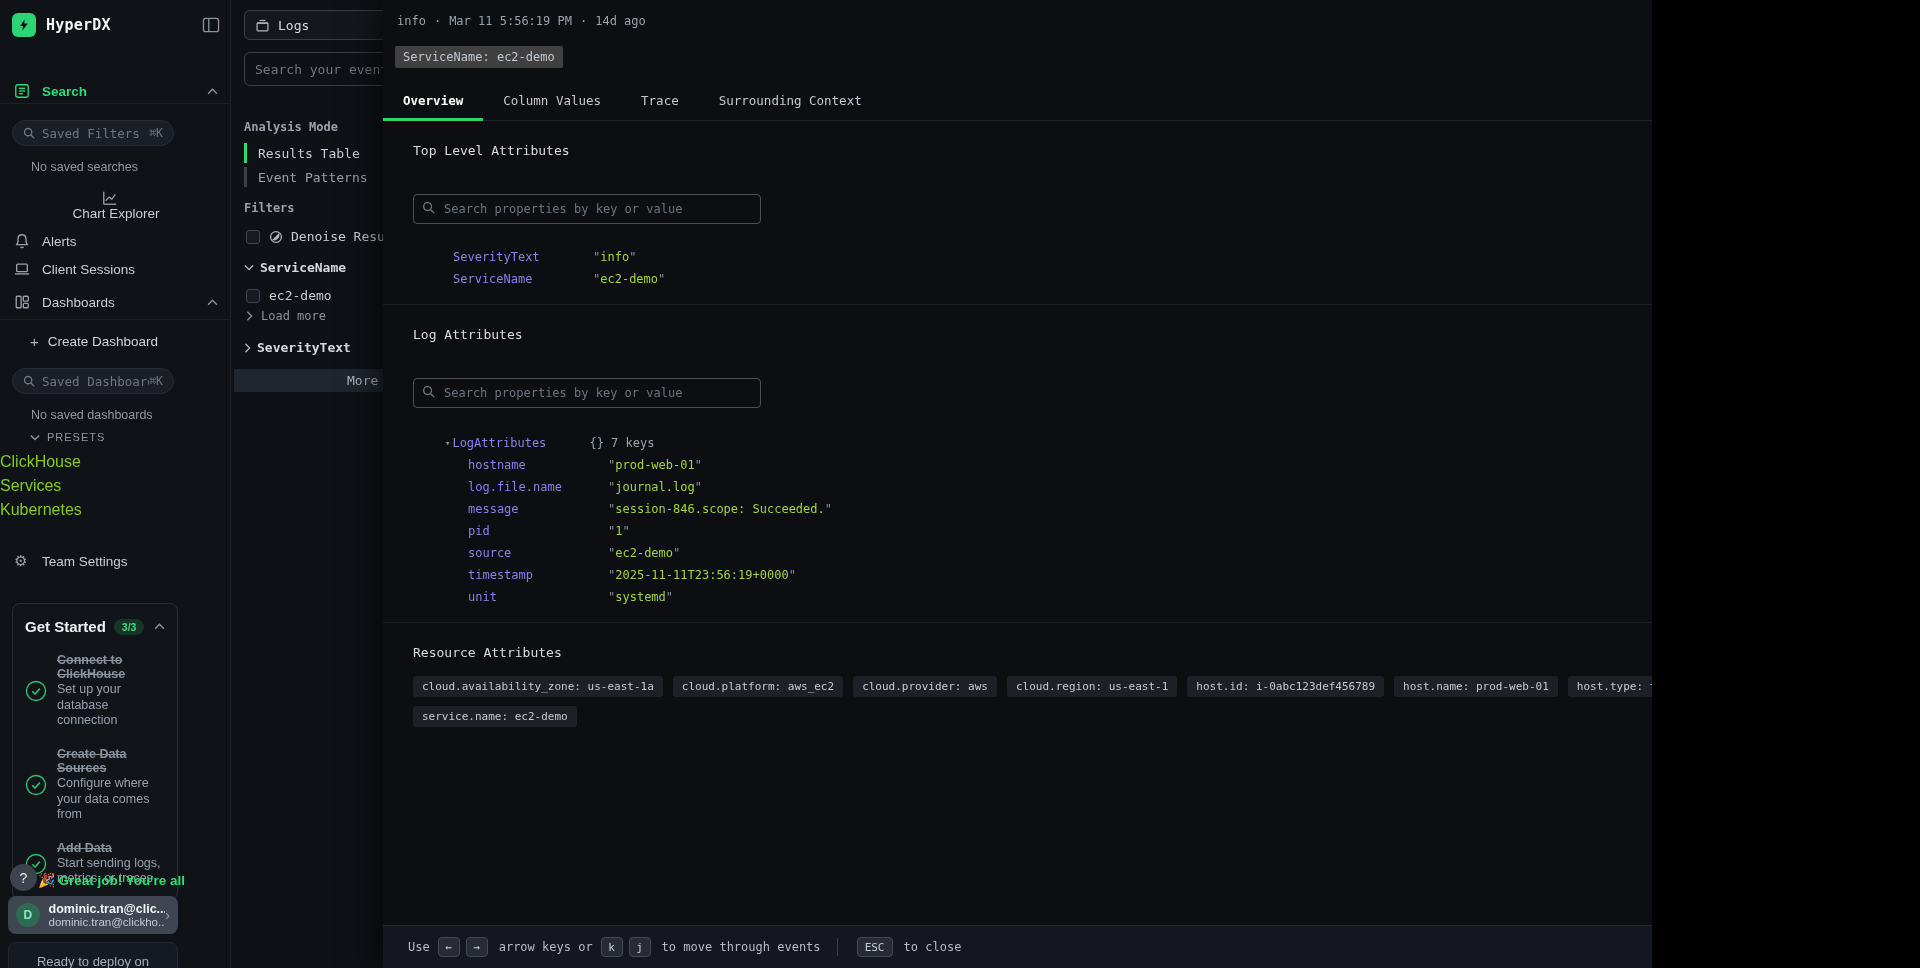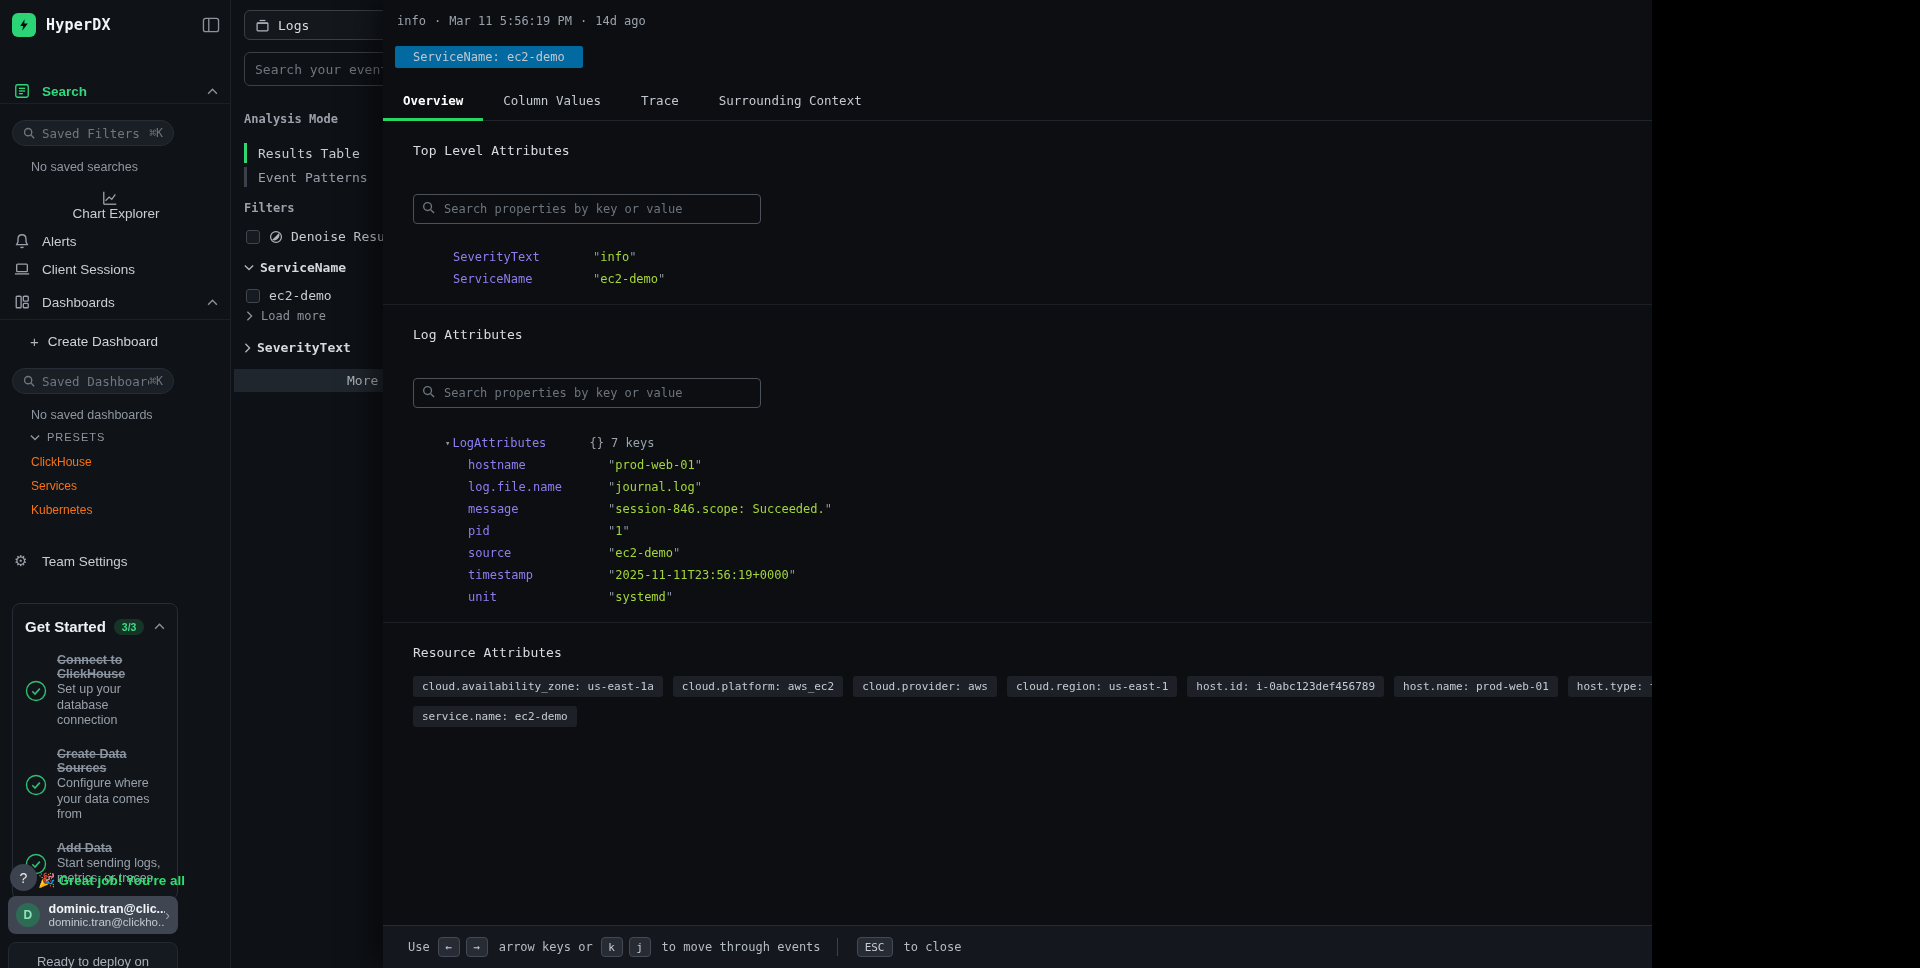--- a/index.html
+++ b/index.html
@@ -31,21 +31,21 @@
     background:#1a1f26; border:1px solid #262d36; display:flex; align-items:center;
     padding:0 10px; color:#6e7680; font-size:12.5px; font-family:"DejaVu Sans Mono",monospace; cursor:pointer;
   }
   .pill .ph { margin-left:7px; flex:1; overflow:hidden; white-space:nowrap; }
   .pill .kbd { color:#6e7680; font-size:11.5px; }
   .sb-note { position:absolute; left:31px; color:#8f97a1; font-size:12.5px; }
   .create-row { position:absolute; left:30px; display:flex; align-items:center; color:#cfd4da; font-size:13.5px; cursor:pointer; }
   .create-row .plus { margin-right:9px; color:#aeb5bd; font-size:15px; }
   .presets-label { position:absolute; left:30px; display:flex; align-items:center; color:#8f97a1; font-size:11px; letter-spacing:1px; cursor:pointer; }
   .presets-label .ic { margin-right:7px; display:flex; }
-  .preset { height:24px; display:flex; align-items:center; padding-left:31px; color:#f97316; font-size:12px; cursor:pointer; }
+  .preset { height:24px; display:flex; align-items:center; color:#84cc16; font-size:16px; cursor:pointer; }
   .preset-list { position:absolute; top:450px; left:0; right:0; }
 
   .gs-card {
     position:absolute; left:12px; top:603px; width:166px; height:297px;
     background:#11151a; border:1px solid #272d36; border-radius:8px; padding:14px 12px;
   }
   .gs-title-row { display:flex; align-items:center; }
   .gs-title { font-weight:bold; font-size:15px; color:#eef1f4; }
   .gs-badge { margin-left:8px; background:#173527; color:#3fdc88; font-size:10.5px; font-weight:bold; padding:2px 8px; border-radius:10px; }
   .gs-chev { margin-left:auto; color:#8b929c; }
@@ -114,21 +114,21 @@
   
   .panel {
     position:absolute; left:383px; top:0; width:1537px; height:968px;
     background:#0c0e12; z-index:10; box-shadow:-10px 0 28px rgba(0,0,0,.55);
   }
   .panel-content { position:absolute; top:0; left:0; right:0; bottom:43px; overflow:hidden; }
   .p-header { margin:14px 16px 0 14px; color:#9aa2ac; font-size:12px; display:flex; gap:8px; }
   .body-card { margin:13px 16px 0 12px; background:#15181e; border-radius:4px; padding:11px 14px; }
   .body-label { color:#8b939e; font-size:12px; }
   .body-text { color:#e2e6ea; font-size:12.5px; margin-top:9px; }
-  .service-tag { display:inline-block; margin:18px 0 0 12px; background:#0369a1; border-radius:2px; padding:4px 18px; color:#c2c8cf; font-size:12px; cursor:pointer; }
+  .service-tag { display:inline-block; margin:18px 0 0 12px; background:#404040; border-radius:2px; padding:4px 8px; color:#c2c8cf; font-size:12px; cursor:pointer; }
   .tabs { margin-top:16px; display:flex; border-bottom:1px solid #20252c; }
   .tab { padding:9px 20px 10px; font-size:12.5px; color:#c3c9d0; cursor:pointer; border-bottom:3px solid transparent; margin-bottom:-1px; }
   .tab.active { color:#ffffff; font-weight:bold; border-bottom-color:#2bd561; }
   .sec { padding:22px 26px 14px 30px; border-bottom:1px solid #1a1f26; }
   .sec:last-child { border-bottom:none; }
   .sec-head { display:flex; align-items:center; color:#d8dce1; font-size:13px; }
   .sec-chev { margin-left:auto; color:#aeb5bd; cursor:pointer; }
   .sec-toolbar { display:flex; align-items:center; margin-top:36px; }
   .prop-search {
     width:348px; height:30px; border:1px solid #4a5159; border-radius:4px; background:transparent;
@@ -382,21 +382,21 @@
             <rect x="2.5" y="6" width="13" height="9.5" rx="1"></rect>
             <line x1="2.5" y1="6" x2="15.5" y2="6"></line>
             <line x1="5.5" y1="3" x2="12.5" y2="3"></line>
           </svg>
       </span>
       <span>Logs</span>
     </div>
 
     <input class="evt-search" placeholder="Search your events..." style="">
 
-    <div class="fp-label" style="top:112px;">Analysis Mode</div>
+    <div class="fp-label" style="top:120px;">Analysis Mode</div>
     <div class="mode-row active" style="top:142px;">
       <span class="mode-bar"></span>
       <span>Results Table</span>
     </div>
     <div class="mode-row" style="top:166px;">
       <span class="mode-bar"></span>
       <span>Event Patterns</span>
     </div>
 
     <div class="fp-label" style="top:201px;">Filters</div>

